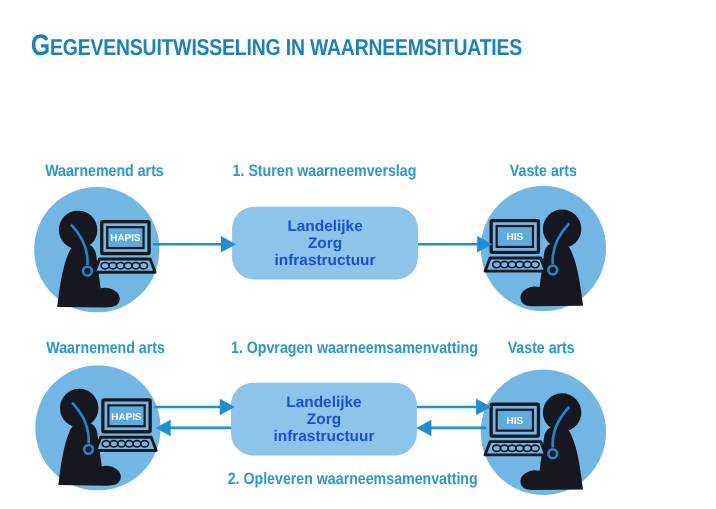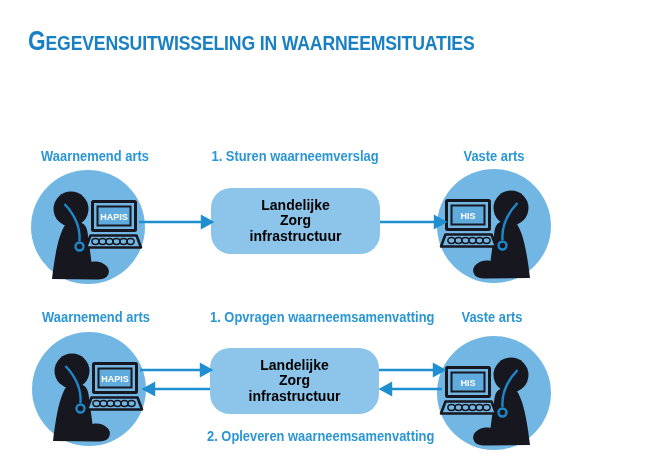--- a/index.html
+++ b/index.html
@@ -20,21 +20,21 @@
     white-space:nowrap;transform:scaleX(0.86);
   }
   .lbl.center{text-align:center;transform-origin:center top;}
   .lbl.left{transform-origin:left top;}
   .hub{
     position:absolute;width:169px;height:66px;border-radius:20px;
     background:#8dc4ea;display:flex;flex-direction:column;
     align-items:center;justify-content:center;
   }
   .hub div{
-    font-size:14px;font-weight:700;color:#000000;line-height:15.5px;
+    font-size:14px;font-weight:700;color:#1d4ed8;line-height:15.5px;
     text-align:center;white-space:nowrap;
   }
   .actor{position:absolute;}
   .arrows{position:absolute;left:0;top:0;pointer-events:none;}
   .scr{font-size:9px;font-weight:700;fill:#ffffff;text-anchor:middle;
        font-family:"Liberation Sans","DejaVu Sans",sans-serif;}
 </style>
 </head>
 <body>
 

